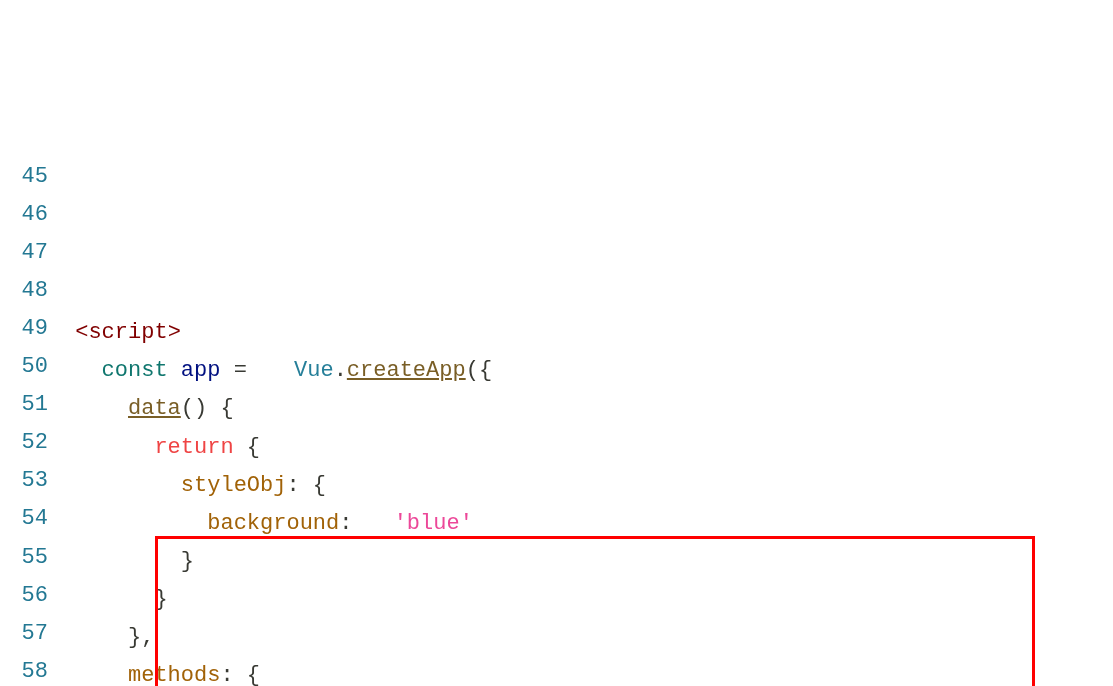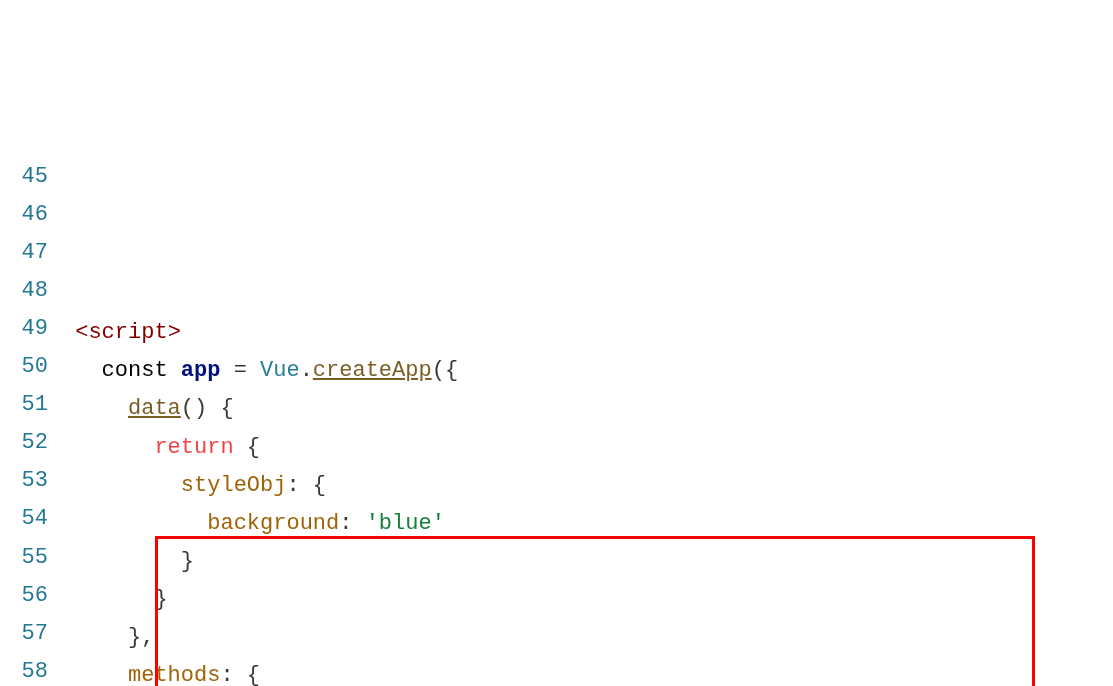--- a/index.html
+++ b/index.html
@@ -28,29 +28,29 @@
     .gutter .ln {
       color: #237893;
       margin-left: 9px;
     }
     .code {
       flex: 1;
       position: relative;
       color: #333;
     }
     .tok-tag { color: #800000; }
-    .tok-kw { color: #000000; }
+    .tok-kw { color: #0f766e; }
     .tok-kw2 { color: #ef4444; }
-    .tok-var { color: #001080; font-weight: bold; }
+    .tok-var { color: #001080; }
     .tok-prop { color: #a16207; }
     .tok-func { color: #795e26; text-decoration: underline; }
-    .tok-str { color: #15803d; }
+    .tok-str { color: #ec4899; margin-left: 28px; }
     .tok-punc { color: #393a34; }
     .tok-op { color: #393a34; }
-    .tok-obj { color: #267f99; }
+    .tok-obj { color: #267f99; margin-left: 34px; }
     .highlight-box {
       position: absolute;
       border: 3px solid #ff0000;
       pointer-events: none;
       z-index: 10;
     }
     .line {
       display: block;
       height: 38.1px;
     }

